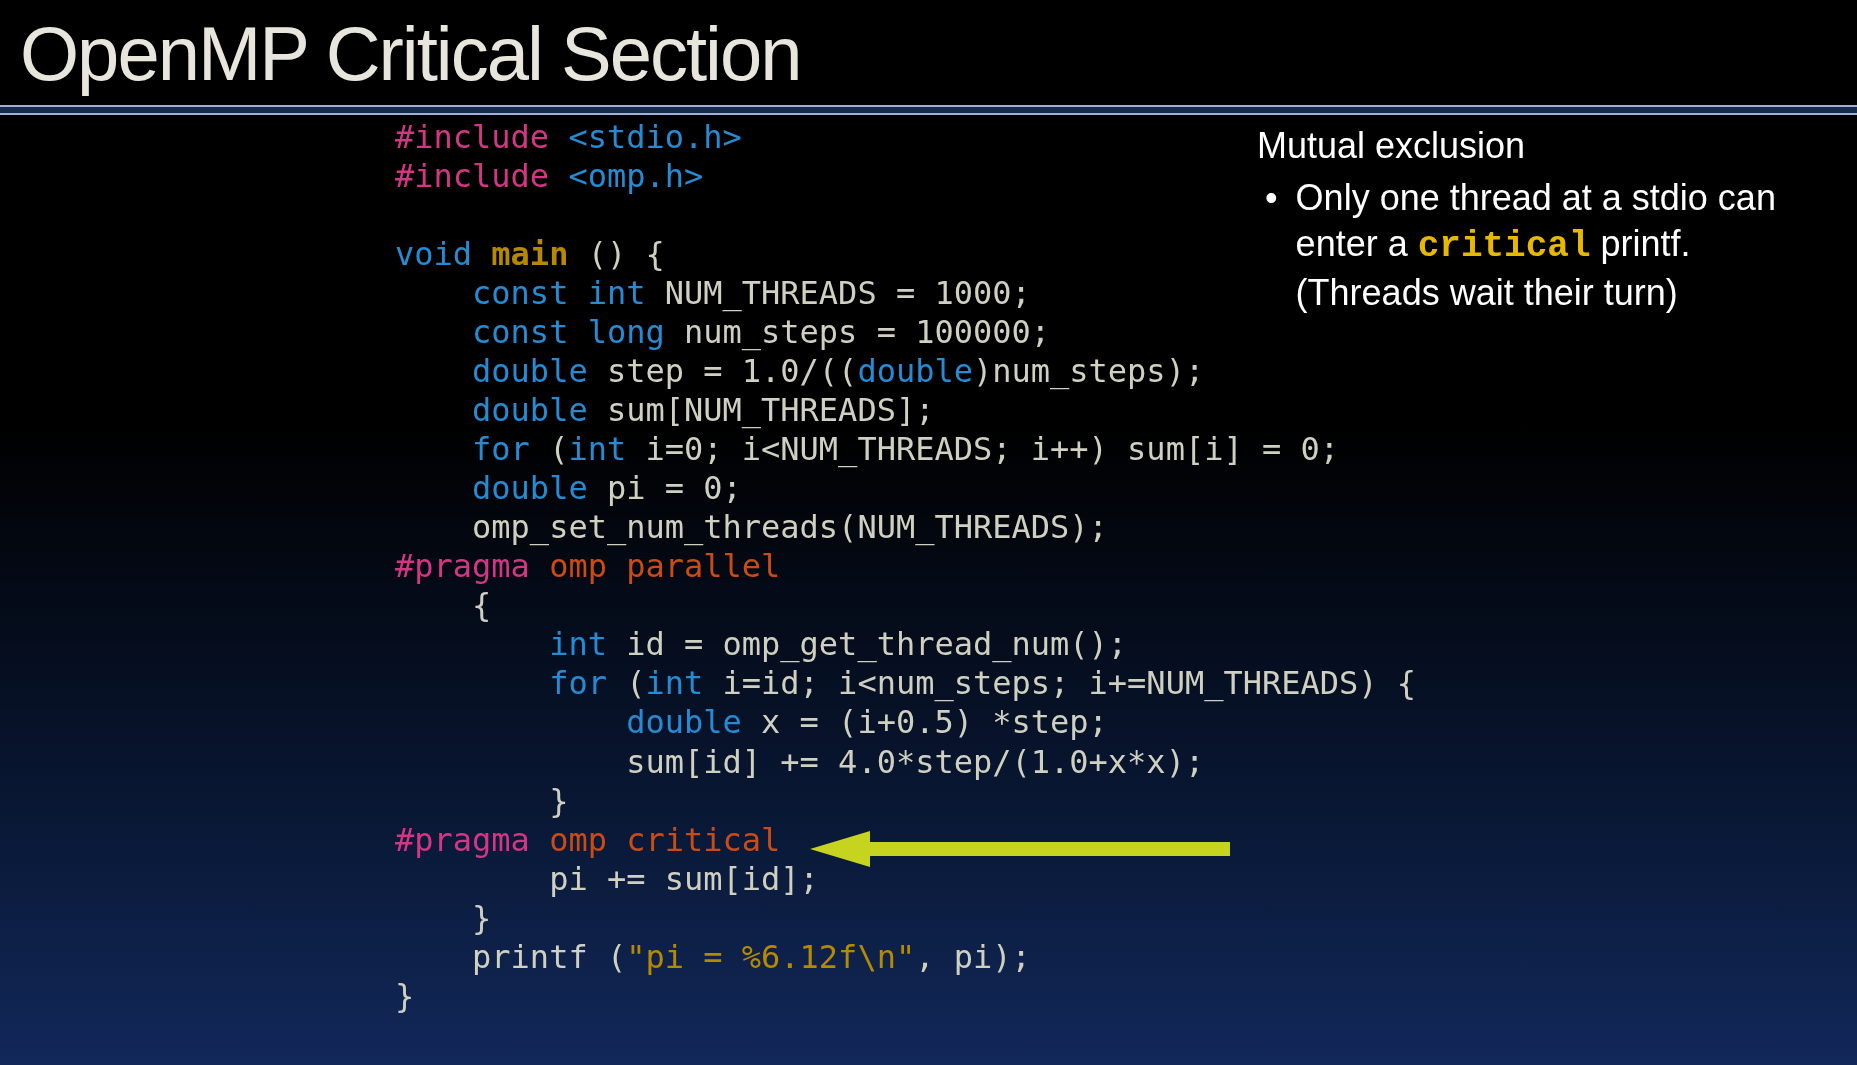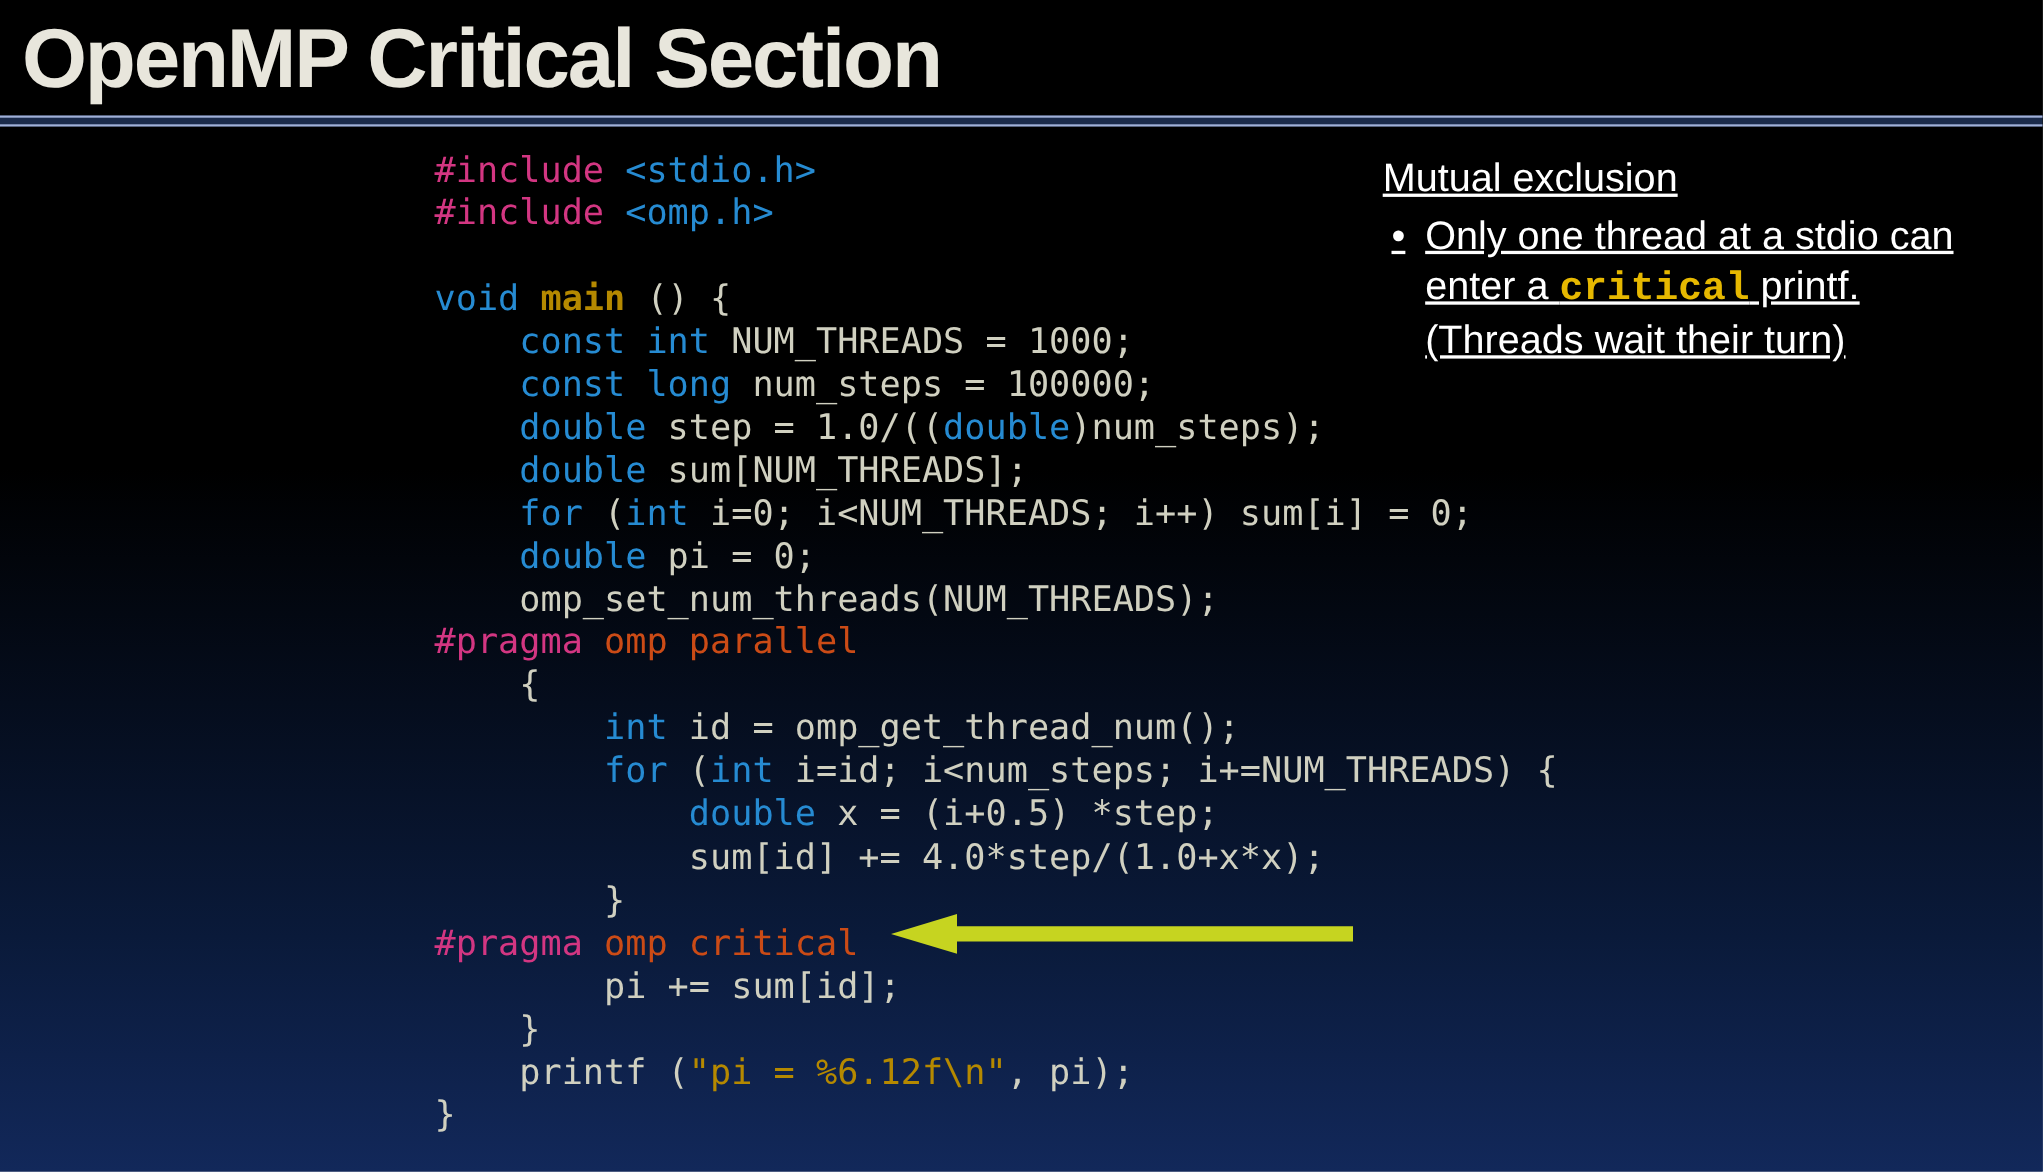--- a/index.html
+++ b/index.html
@@ -12,61 +12,60 @@
     color: #fff;
     overflow: hidden;
   }
   .slide {
     position: relative;
     width: 100%;
     height: 100%;
   }
   .title {
     font-size: 76px;
-    font-weight: 700;
+    font-weight: 400;
     color: #e8e6dc;
     padding: 10px 0 0 20px;
     letter-spacing: -2px;
   }
   .hr-double {
     margin-top: 8px;
     height: 6px;
     border-top: 2px solid #a0b0d8;
     border-bottom: 2px solid #a0b0d8;
     background: #1a2a4a;
   }
   .content {
     position: relative;
     display: flex;
-    padding-top: 20px;
+    padding-top: 3px;
   }
   pre.code {
     margin: 0 0 0 395px;
     font-family: "Menlo", "DejaVu Sans Mono", "Consolas", monospace;
     font-size: 32px;
     line-height: 1.22;
     white-space: pre;
     color: #d0d0c0;
   }
   .tok-pp     { color: #d33682; }   
   .tok-hdr    { color: #268bd2; }   
   .tok-kw     { color: #268bd2; }   
   .tok-fn     { color: #b58900; font-weight: bold; } 
   .tok-omp    { color: #cb4b16; }
   .tok-str    { color: #b58900; }
 
   .sidebar {
     position: absolute;
     right: 40px;
-    top: 24px;
+    top: 8px;
     width: 560px;
     font-size: 36px;
     line-height: 1.28;
     color: #fff;
-    text-decoration: underline;
   }
   .bullet {
     display: flex;
     margin-top: 6px;
   }
   .bullet .dot {
     padding: 0 18px 0 8px;
   }
   .mono-yellow {
     font-family: "Courier New", monospace;

